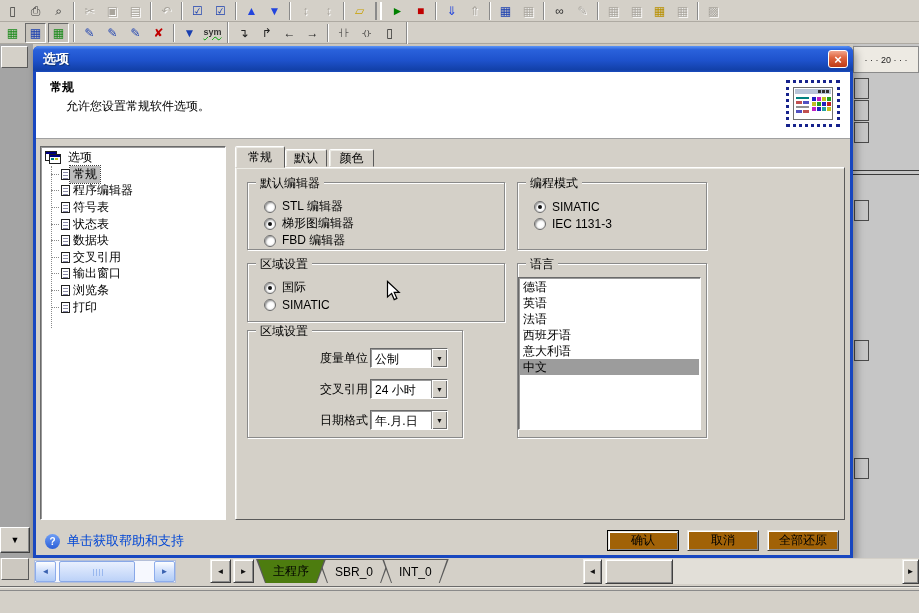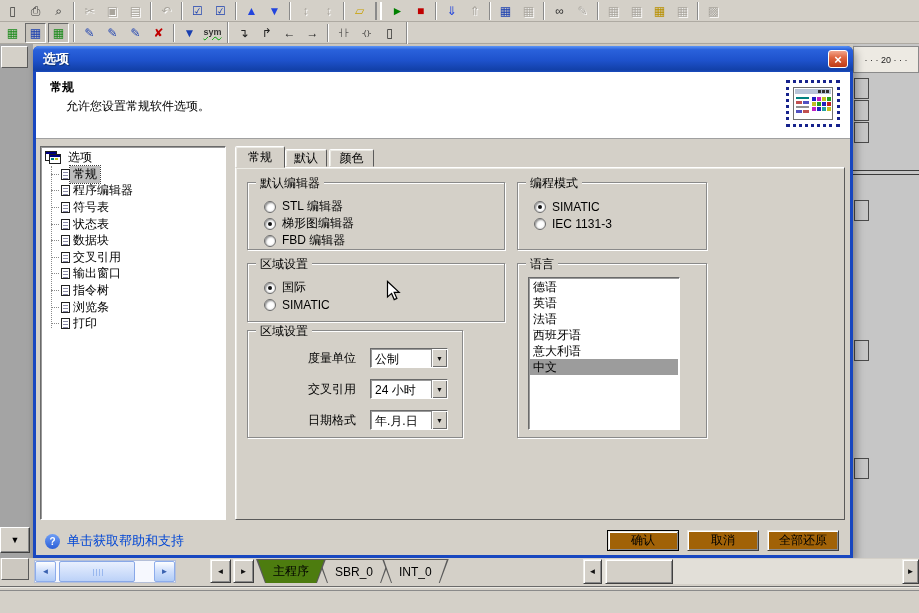--- a/index.html
+++ b/index.html
@@ -67,25 +67,25 @@
             border-color:#ffffff #5a5a5a #5a5a5a #ffffff;box-shadow:inset 1px 1px 0 #ecebe5;}
 
   .group{position:absolute;border:1px solid #8a8a8a;box-shadow:inset 1px 1px 0 #ffffff,1px 1px 0 #ffffff;padding-top:15px;}
   .group-label{position:absolute;top:-8px;left:8px;background:#d4d0c8;padding:0 4px;white-space:nowrap;}
   .radio-row{display:flex;align-items:center;gap:6px;height:17px;padding-left:16px;}
   .radio{width:12px;height:12px;border-radius:50%;background:#fff;border:1px solid #6a6a6a;
          box-shadow:inset 1px 1px 2px rgba(0,0,0,.45),inset -1px -1px 0 #f4f4f4;position:relative;flex:none;}
   .radio.on::after{content:'';position:absolute;left:3px;top:3px;width:4px;height:4px;border-radius:50%;background:#101010;}
   .radio-label{white-space:nowrap;}
 
-  .listbox{position:absolute;left:10px;top:13px;width:152px;height:153px;padding:1px;overflow:hidden;}
+  .listbox{position:absolute;left:0;top:13px;width:183px;height:153px;padding:1px;overflow:hidden;}
   .lb-item{height:16px;line-height:16px;padding-left:3px;white-space:nowrap;}
   .lb-item.sel{background:#9c9c9c;}
 
-  .reg-row{display:flex;align-items:center;justify-content:flex-end;gap:14px;height:20px;margin:11px 14px 0 0;}
+  .reg-row{display:flex;align-items:center;justify-content:flex-end;gap:2px;height:20px;margin:11px 14px 0 0;}
   .reg-row:first-of-type{margin-top:2px;}
   .reg-label{white-space:nowrap;}
   .combo{display:flex;width:78px;height:20px;border:1px solid;border-color:#6a6a6a #ffffff #ffffff #6a6a6a;box-shadow:inset 1px 1px 0 #9a9a9a;background:#fff;flex:none;}
   .combo-field{flex:1;padding:2px 0 0 4px;white-space:nowrap;overflow:hidden;}
   .combo-btn{width:16px;background:#d4d0c8;border-left:1px solid #8a8a8a;box-shadow:inset 1px 1px 0 #ffffff,inset -1px -1px 0 #6a6a6a;
              display:flex;align-items:center;justify-content:center;font-size:7px;color:#101010;flex:none;}
 
   .help-row{position:absolute;left:12px;top:486px;display:flex;align-items:center;gap:7px;}
   .help-icon{width:15px;height:15px;border-radius:50%;background:linear-gradient(#6f9ef5,#2b5fd8);color:#fff;
              font-size:10px;font-weight:bold;display:flex;align-items:center;justify-content:center;flex:none;}
@@ -384,25 +384,20 @@
               <span class="tree-label">交叉引用</span>
             </div>
             <div class="tree-row">
               <span class="tree-stub"></span>
               <span class="page-ico"></span>
               <span class="tree-label">输出窗口</span>
             </div>
             <div class="tree-row">
               <span class="tree-stub"></span>
               <span class="page-ico"></span>
-              <span class="tree-label">指令树</span>
-            </div>
-            <div class="tree-row">
-              <span class="tree-stub"></span>
-              <span class="page-ico"></span>
               <span class="tree-label">浏览条</span>
             </div>
             <div class="tree-row">
               <span class="tree-stub"></span>
               <span class="page-ico"></span>
               <span class="tree-label">打印</span>
             </div>
           </div>
       </div>
     </div>

